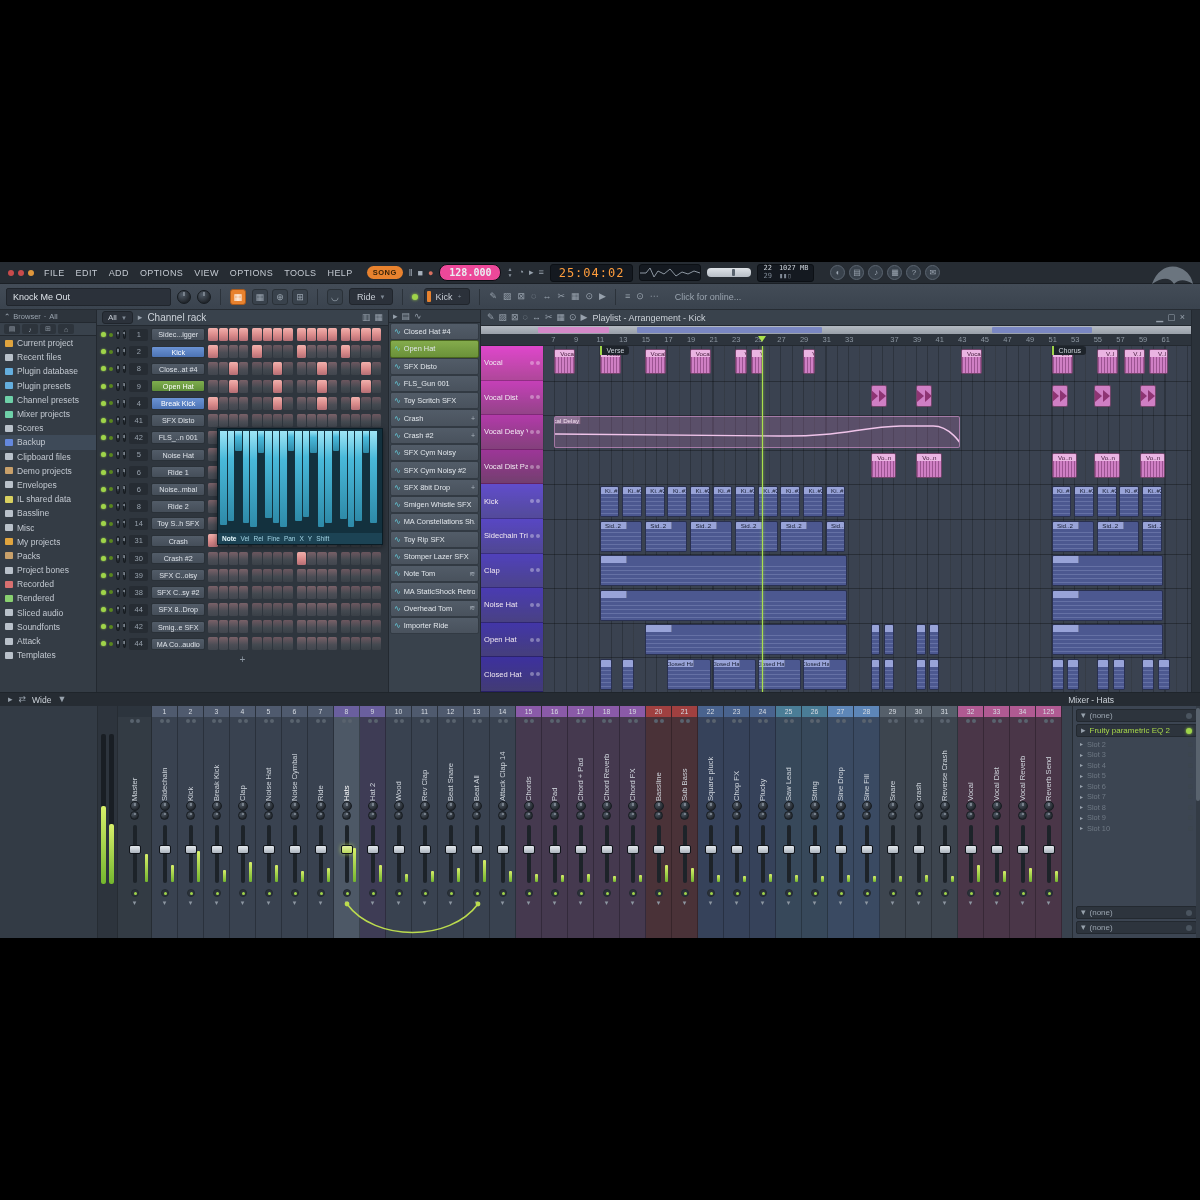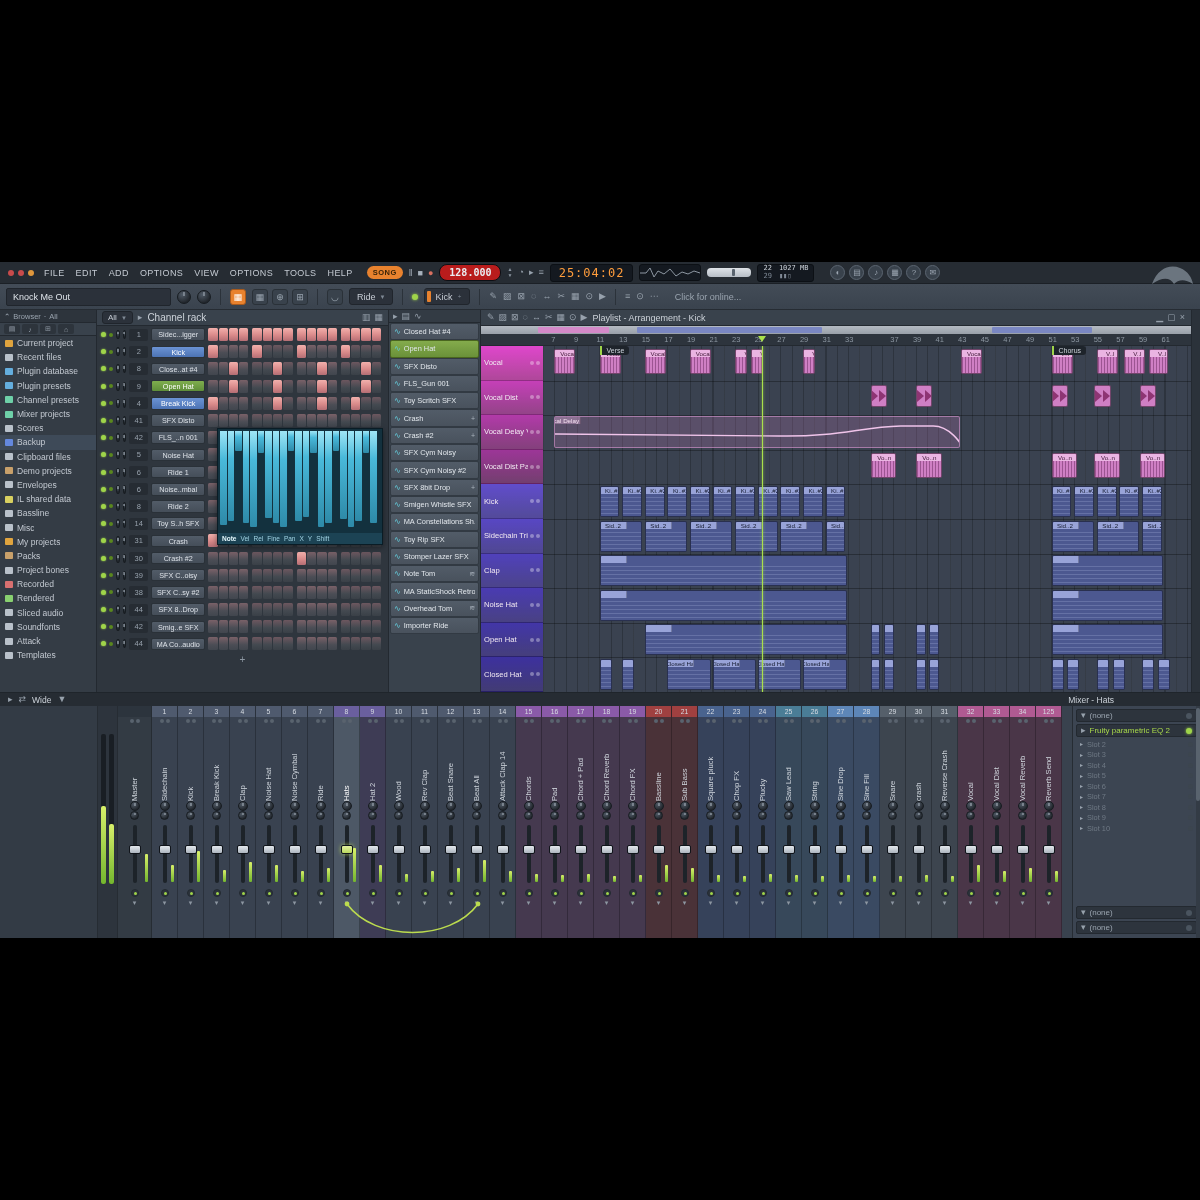--- a/index.html
+++ b/index.html
@@ -12,21 +12,21 @@
 .menubar{position:relative;height:22px;background:#262c33;display:flex;align-items:center;padding:0 8px;border-bottom:1px solid #1b2026}
 .win-dots{display:flex;gap:4px;margin-right:10px}
 .win-dots i{width:6px;height:6px;border-radius:50%}
 .win-dots i:nth-child(1){background:#c84b4b}.win-dots i:nth-child(2){background:#c84b4b}.win-dots i:nth-child(3){background:#e0973c}
 .menu{display:flex;gap:11px;margin-right:14px}
 .menu-item{font-size:9px;color:#c3c9d1;letter-spacing:.4px;cursor:default}
 .transport{display:flex;align-items:center;gap:6px}
 .song-pill{background:#e8822e;color:#3a2408;font-size:7.5px;font-weight:bold;padding:2px 6px;border-radius:7px;letter-spacing:.5px}
 .gicon{font-size:9px;color:#97a1ac;line-height:1}
 .ticon{font-size:9px;color:#a7b1bc}
-.bpm{background:#b91c1c;color:#e9edf2;font-family:"DejaVu Sans Mono",monospace;font-size:10px;font-weight:bold;padding:2px 9px;border-radius:8px;border:1px solid #0c1015}
+.bpm{background:#ec4899;color:#e9edf2;font-family:"DejaVu Sans Mono",monospace;font-size:10px;font-weight:bold;padding:2px 9px;border-radius:8px;border:1px solid #0c1015}
 .stepper{display:flex;flex-direction:column;font-size:5px;color:#8b95a0;line-height:1.1}
 .time{background:#141920;color:#ff9d3c;font-family:"DejaVu Sans Mono",monospace;font-size:12px;padding:1px 8px;border-radius:3px;border:1px solid #0c1015;letter-spacing:1px}
 .scope{width:62px;height:17px;background:#141920;border-radius:3px;border:1px solid #0c1015;display:inline-block}
 .hslider{width:44px;height:9px;background:linear-gradient(#dfe3e8,#b7bec6);border-radius:4px;position:relative;display:inline-block}
 .hslider i{position:absolute;left:55%;top:1px;width:3px;height:7px;background:#59636e;border-radius:1px}
 .stats{background:#141920;border:1px solid #0c1015;border-radius:3px;padding:1px 5px;display:flex;gap:7px;align-items:center;height:18px}
 .stats .col{display:flex;flex-direction:column;line-height:1.1}
 .stats span{font-size:7px;color:#cdd3da;font-family:"DejaVu Sans Mono",monospace}
 .stats .dim{color:#7f8995}
 .circ{width:15px;height:15px;border-radius:50%;background:#39424c;border:1px solid #5a6470;color:#9ba5b1;font-size:8px;display:inline-flex;align-items:center;justify-content:center}

